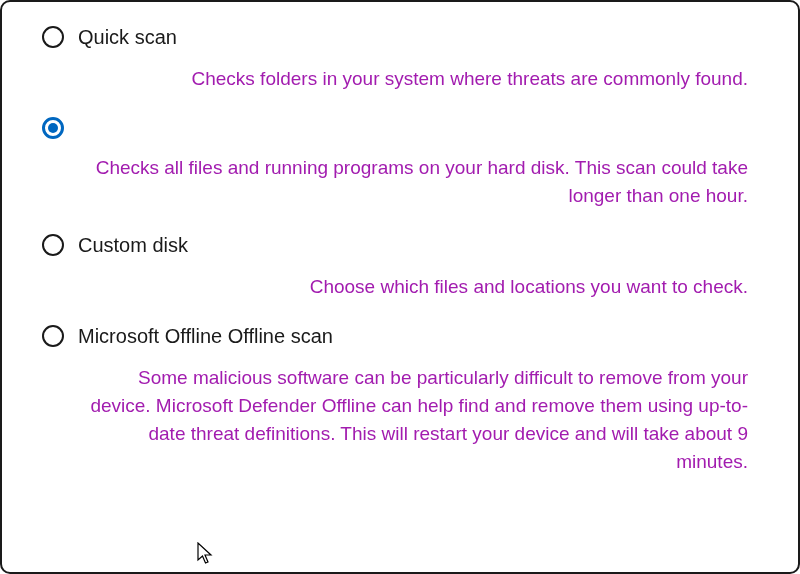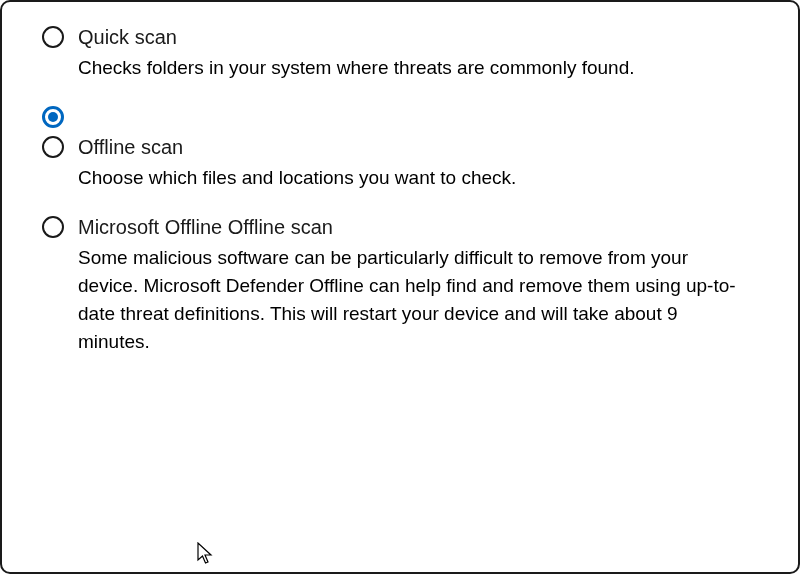--- a/index.html
+++ b/index.html
@@ -54,23 +54,24 @@
   }
   .option-label {
     font-size: 20px;
     font-weight: 400;
     line-height: 26px;
     color: #1a1a1a;
   }
   .option-desc {
     font-size: 19px;
     line-height: 28px;
-    color: #000000;
-    margin: 4px 0 22px 36px;
+    color: #a21caf;
+    margin: 15px 0 22px 36px;
     max-width: 670px;
+    text-align: right;
   }
   .scan-btn {
     display: inline-block;
     margin-top: 24px;
     margin-left: 0px;
     background: #e6e6e6;
     border: 1px solid #8a8a8a;
     padding: 6px 28px 6px 28px;
     font-size: 19px;
     font-family: inherit;
@@ -93,25 +94,26 @@
   <div class="option">
     <span class="radio"></span>
     <span class="option-label">Quick scan</span>
   </div>
   <div class="option-desc">Checks folders in your system where threats are commonly found.</div>
 
   
   <div class="option">
     <span class="radio selected"></span>
   </div>
+  <div class="option-desc">Checks all files and running programs on your hard disk. This scan could take longer than one hour.</div>
 
   
   <div class="option">
     <span class="radio"></span>
-    <span class="option-label">Offline scan</span>
+    <span class="option-label">Custom disk</span>
   </div>
   <div class="option-desc">Choose which files and locations you want to check.</div>
 
   
   <div class="option">
     <span class="radio"></span>
     <span class="option-label">Microsoft Offline Offline scan</span>
   </div>
   <div class="option-desc">Some malicious software can be particularly difficult to remove from your device. Microsoft Defender Offline can help find and remove them using up-to-date threat definitions. This will restart your device and will take about 9 minutes.</div>
 

